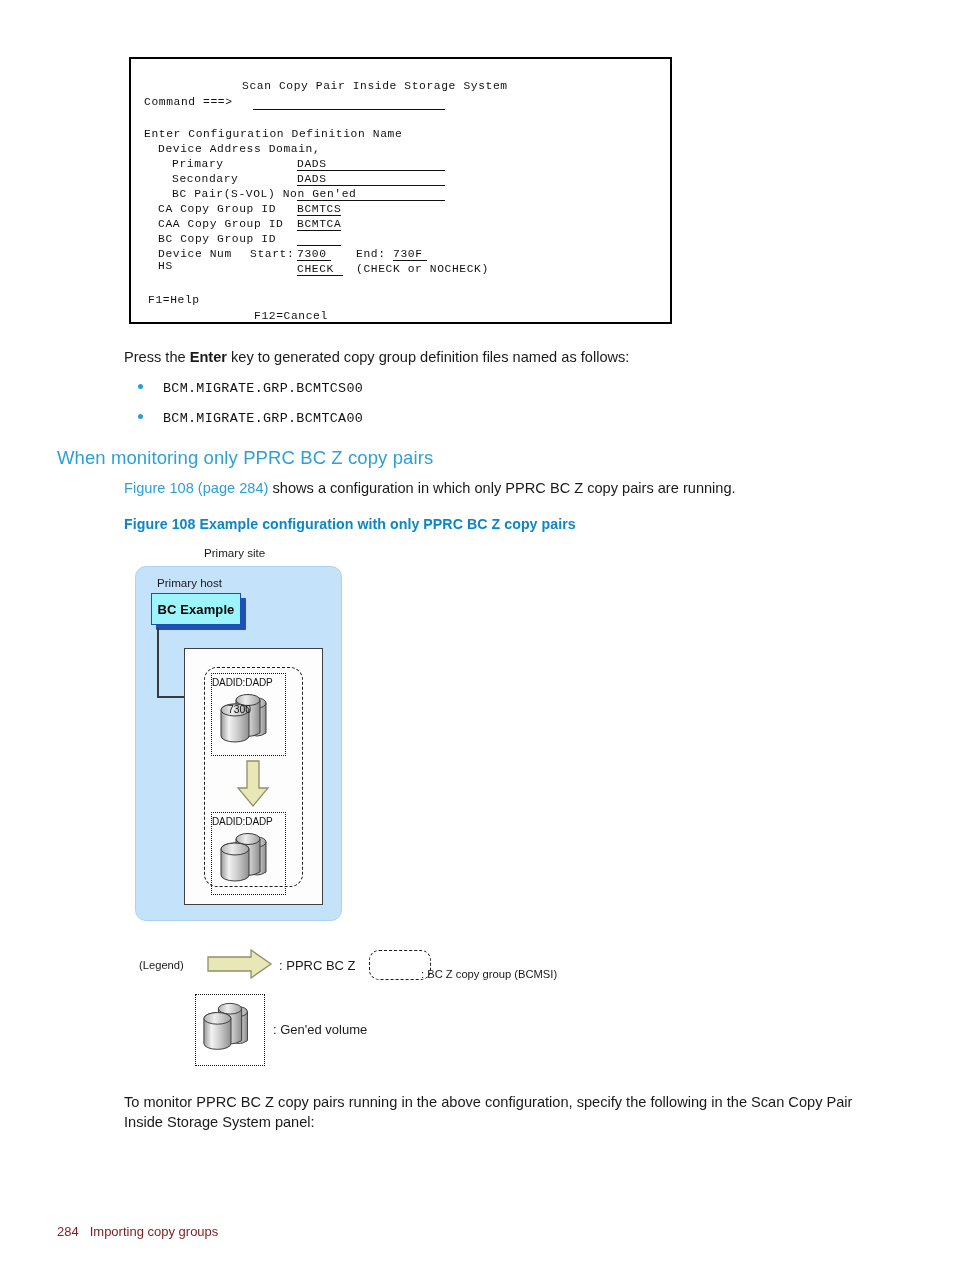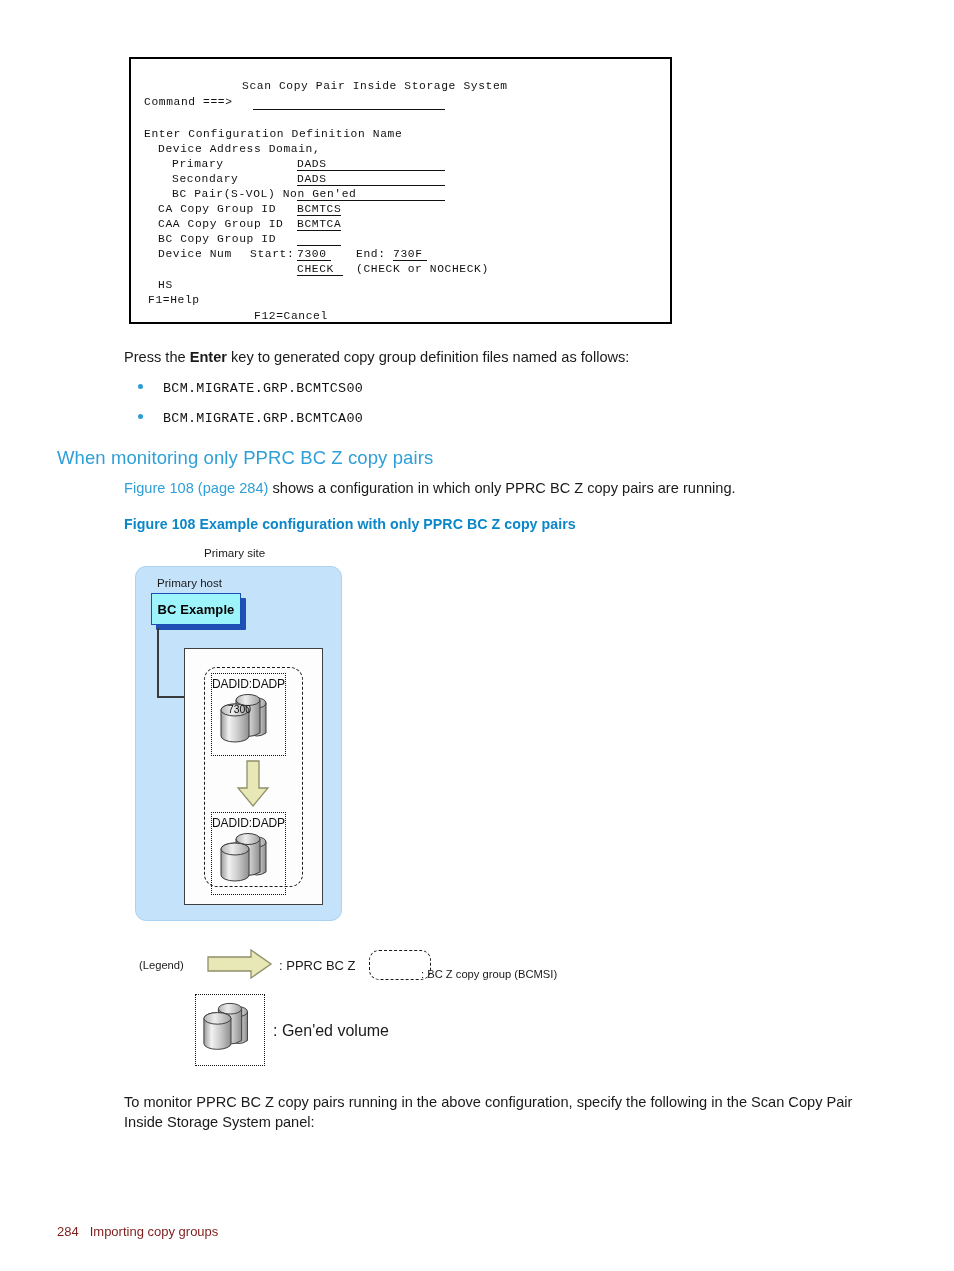--- a/index.html
+++ b/index.html
@@ -183,22 +183,22 @@
     height: 83px;
     border: 1.6px dotted #111111;
     box-sizing: border-box;
     background: transparent;
   }
   .volbox.top  { left: 80px; top: 127px; }
   .volbox.bot  { left: 80px; top: 266px; }
   .vol-label {
     position: absolute;
     top: 3px; left: 0; right: 0;
-    text-align: right;
-    font-size: 12px;
+    text-align: left;
+    font-size: 10px;
     color: #111111;
     letter-spacing: -0.1px;
   }
   .cyl-wrap {
     position: absolute;
     left: 6px; top: 19px;
     width: 62px; height: 58px;
   }
   .cyl-num {
     position: absolute;
@@ -262,21 +262,21 @@
     box-sizing: border-box;
   }
   .legend-cyl {
     position: absolute;
     left: 5px; top: 6px;
     width: 60px; height: 58px;
   }
   .legend-t3 {
     position: absolute;
     left: 142px; top: 81px;
-    font-size: 16px;
+    font-size: 13px;
     color: #1a1a1a;
   }
 
   
   .bottom-para {
     position: absolute;
     left: 124px;
     top: 1092px;
     width: 745px;
     font-size: 14.6px;
@@ -325,21 +325,21 @@
     <div class="fill-line" style="left:166px; top:186px; width:44px;"></div>
 
     <div class="tl" style="left:27px; top:188px;">Device Num</div>
     <div class="tl" style="left:119px; top:188px;">Start:</div>
     <div class="tl" style="left:166px; top:188px;">7300</div>
     <div class="fill-line" style="left:166px; top:201px; width:34px;"></div>
     <div class="tl" style="left:225px; top:188px;">End:</div>
     <div class="tl" style="left:262px; top:188px;">730F</div>
     <div class="fill-line" style="left:262px; top:201px; width:34px;"></div>
 
-    <div class="tl" style="left:27px; top:219px;">HS</div>
+    <div class="tl" style="left:27px; top:200px;">HS</div>
     <div class="tl" style="left:166px; top:203px;">CHECK</div>
     <div class="fill-line" style="left:166px; top:216px; width:46px;"></div>
     <div class="tl" style="left:225px; top:203px;">(CHECK or NOCHECK)</div>
 
     <div class="tl" style="left:17px; top:234px;">F1=Help</div>
     <div class="tl" style="left:123px; top:234px;margin-top:16px;">F12=Cancel</div>
   </div>
 </div>
 
 <div class="body-text" style="left:124px; top:347px; width:740px;"><span>Press the </span><b class="strong">Enter</b><span> key to generated copy group definition files named as follows:</span></div>

